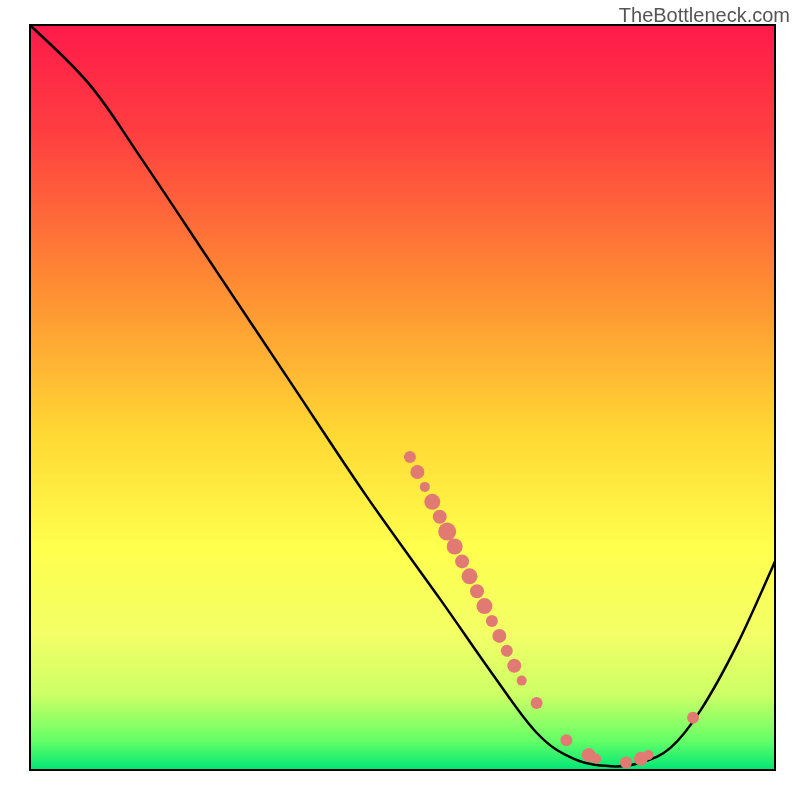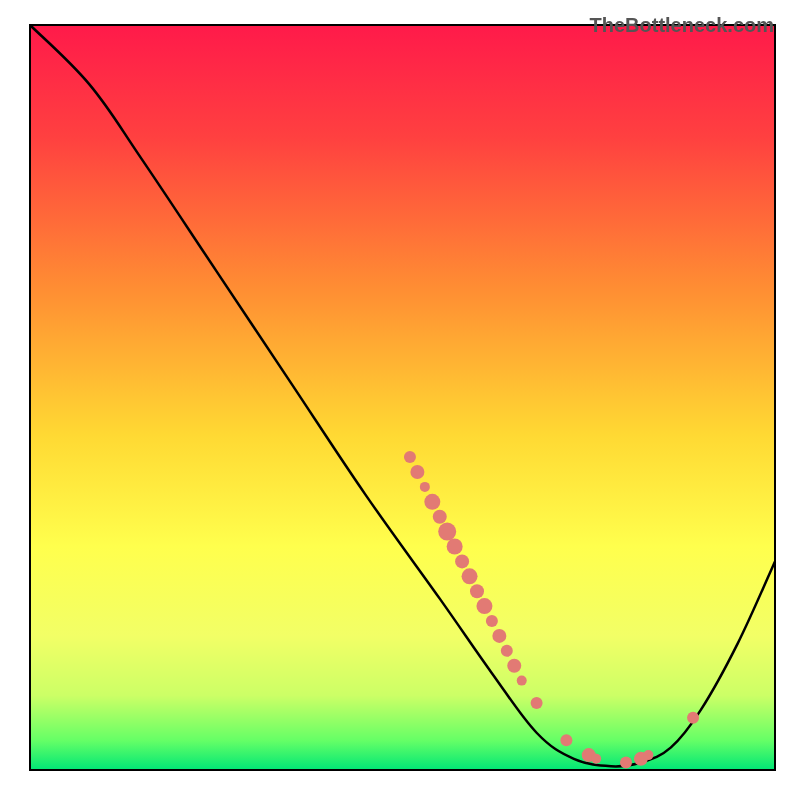--- a/index.html
+++ b/index.html
@@ -13,26 +13,25 @@
   .chart-container {
     position: absolute;
     top: 0;
     left: 0;
     width: 800px;
     height: 800px;
   }
   .watermark {
     position: absolute;
     top: 4px;
-    right: 26px;
+    right: 10px;
     font-size: 20px;
     color: #555;
-    font-weight: bold;
+    font-weight: normal;
     z-index: 10;
-    margin-top: 10px;
   }
   svg {
     display: block;
   }
 </style>
 </head>
 <body>
 
 <div class="chart-container">
   <svg id="chart-svg" width="800" height="800">

